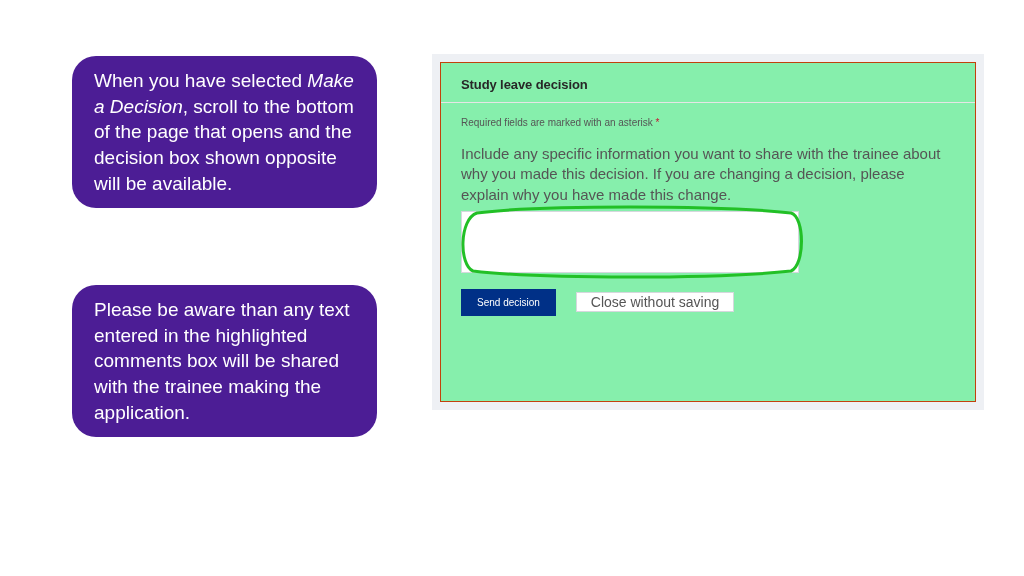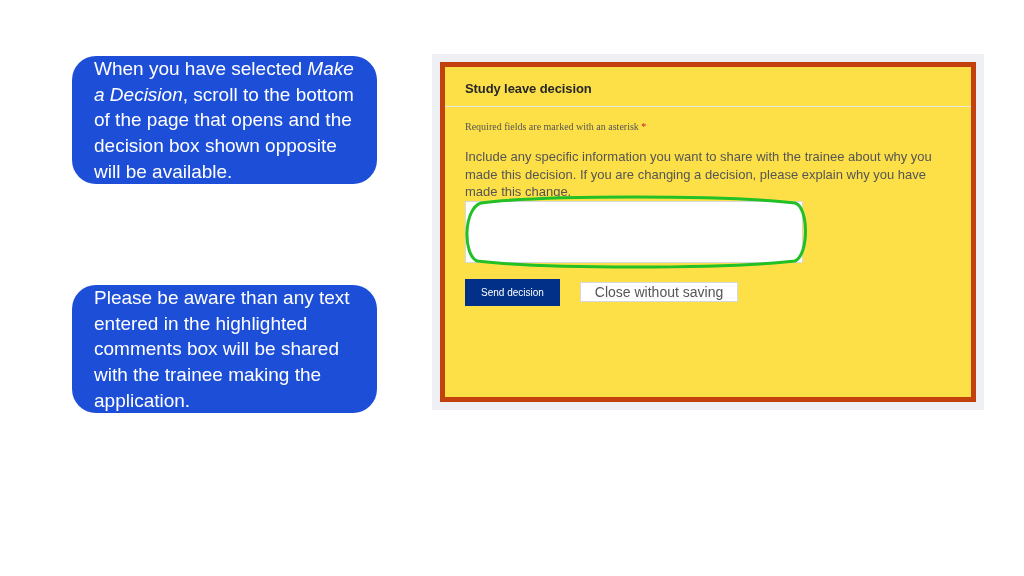--- a/index.html
+++ b/index.html
@@ -6,64 +6,63 @@
   body {
     width: 1024px;
     height: 576px;
     background: #ffffff;
     font-family: "Segoe UI", Arial, sans-serif;
     position: relative;
     overflow: hidden;
   }
   .callout {
     position: absolute;
-    background: #1d4ed8;
+    background: #4c1d95;
     color: #ffffff;
     border-radius: 24px;
-    padding: 0 22px;
+    padding: 12px 22px;
     font-size: 19px;
     line-height: 1.35;
     width: 305px;
   }
   .callout.first { top: 56px; left: 72px; }
   .callout.second { top: 285px; left: 72px; }
   .italic { font-style: italic; }
   .panel-wrap {
     position: absolute;
     top: 54px;
     left: 432px;
     width: 552px;
     height: 356px;
     background: #eef0f4;
     padding: 8px;
   }
   .panel {
-    background: #fde047;
+    background: #86efac;
     width: 100%;
     height: 100%;
-    border: 5px solid #c2410c;
+    border: 1px solid #c2410c;
     padding: 14px 20px 18px;
     position: relative;
   }
   .panel-title {
     font-size: 13px;
     font-weight: 700;
     color: #272727;
     letter-spacing: -0.1px;
   }
   .hr {
     height: 1px;
     background: #e6e6e6;
     margin: 10px -20px 14px;
   }
   .req-line {
     font-size: 10px;
     color: #555;
     margin-bottom: 14px;
-    font-family: Liberation Serif, serif;
   }
   .red-ast { color: #c8102e; }
   .field-label {
     font-size: 10px;
     font-weight: 700;
     color: #272727;
     margin-bottom: 6px;
   }
   .radio-group {
     width: 280px;
@@ -85,24 +84,25 @@
     border-radius: 50%;
     flex-shrink: 0;
   }
   .radio-label {
     font-size: 10px;
     font-weight: 700;
     color: #3a3a3a;
   }
   .comments-block { margin-top: 16px; }
   .help-text {
-    font-size: 13px;
+    font-size: 15px;
     color: #555;
     line-height: 1.35;
     margin-top: 2px;
+    margin-bottom: 6px;
   }
   .textarea-wrap {
     position: relative;
     width: 338px;
     height: 62px;
   }
   textarea.comment {
     width: 338px;
     height: 62px;
     border: 1px solid #d5d8dd;

